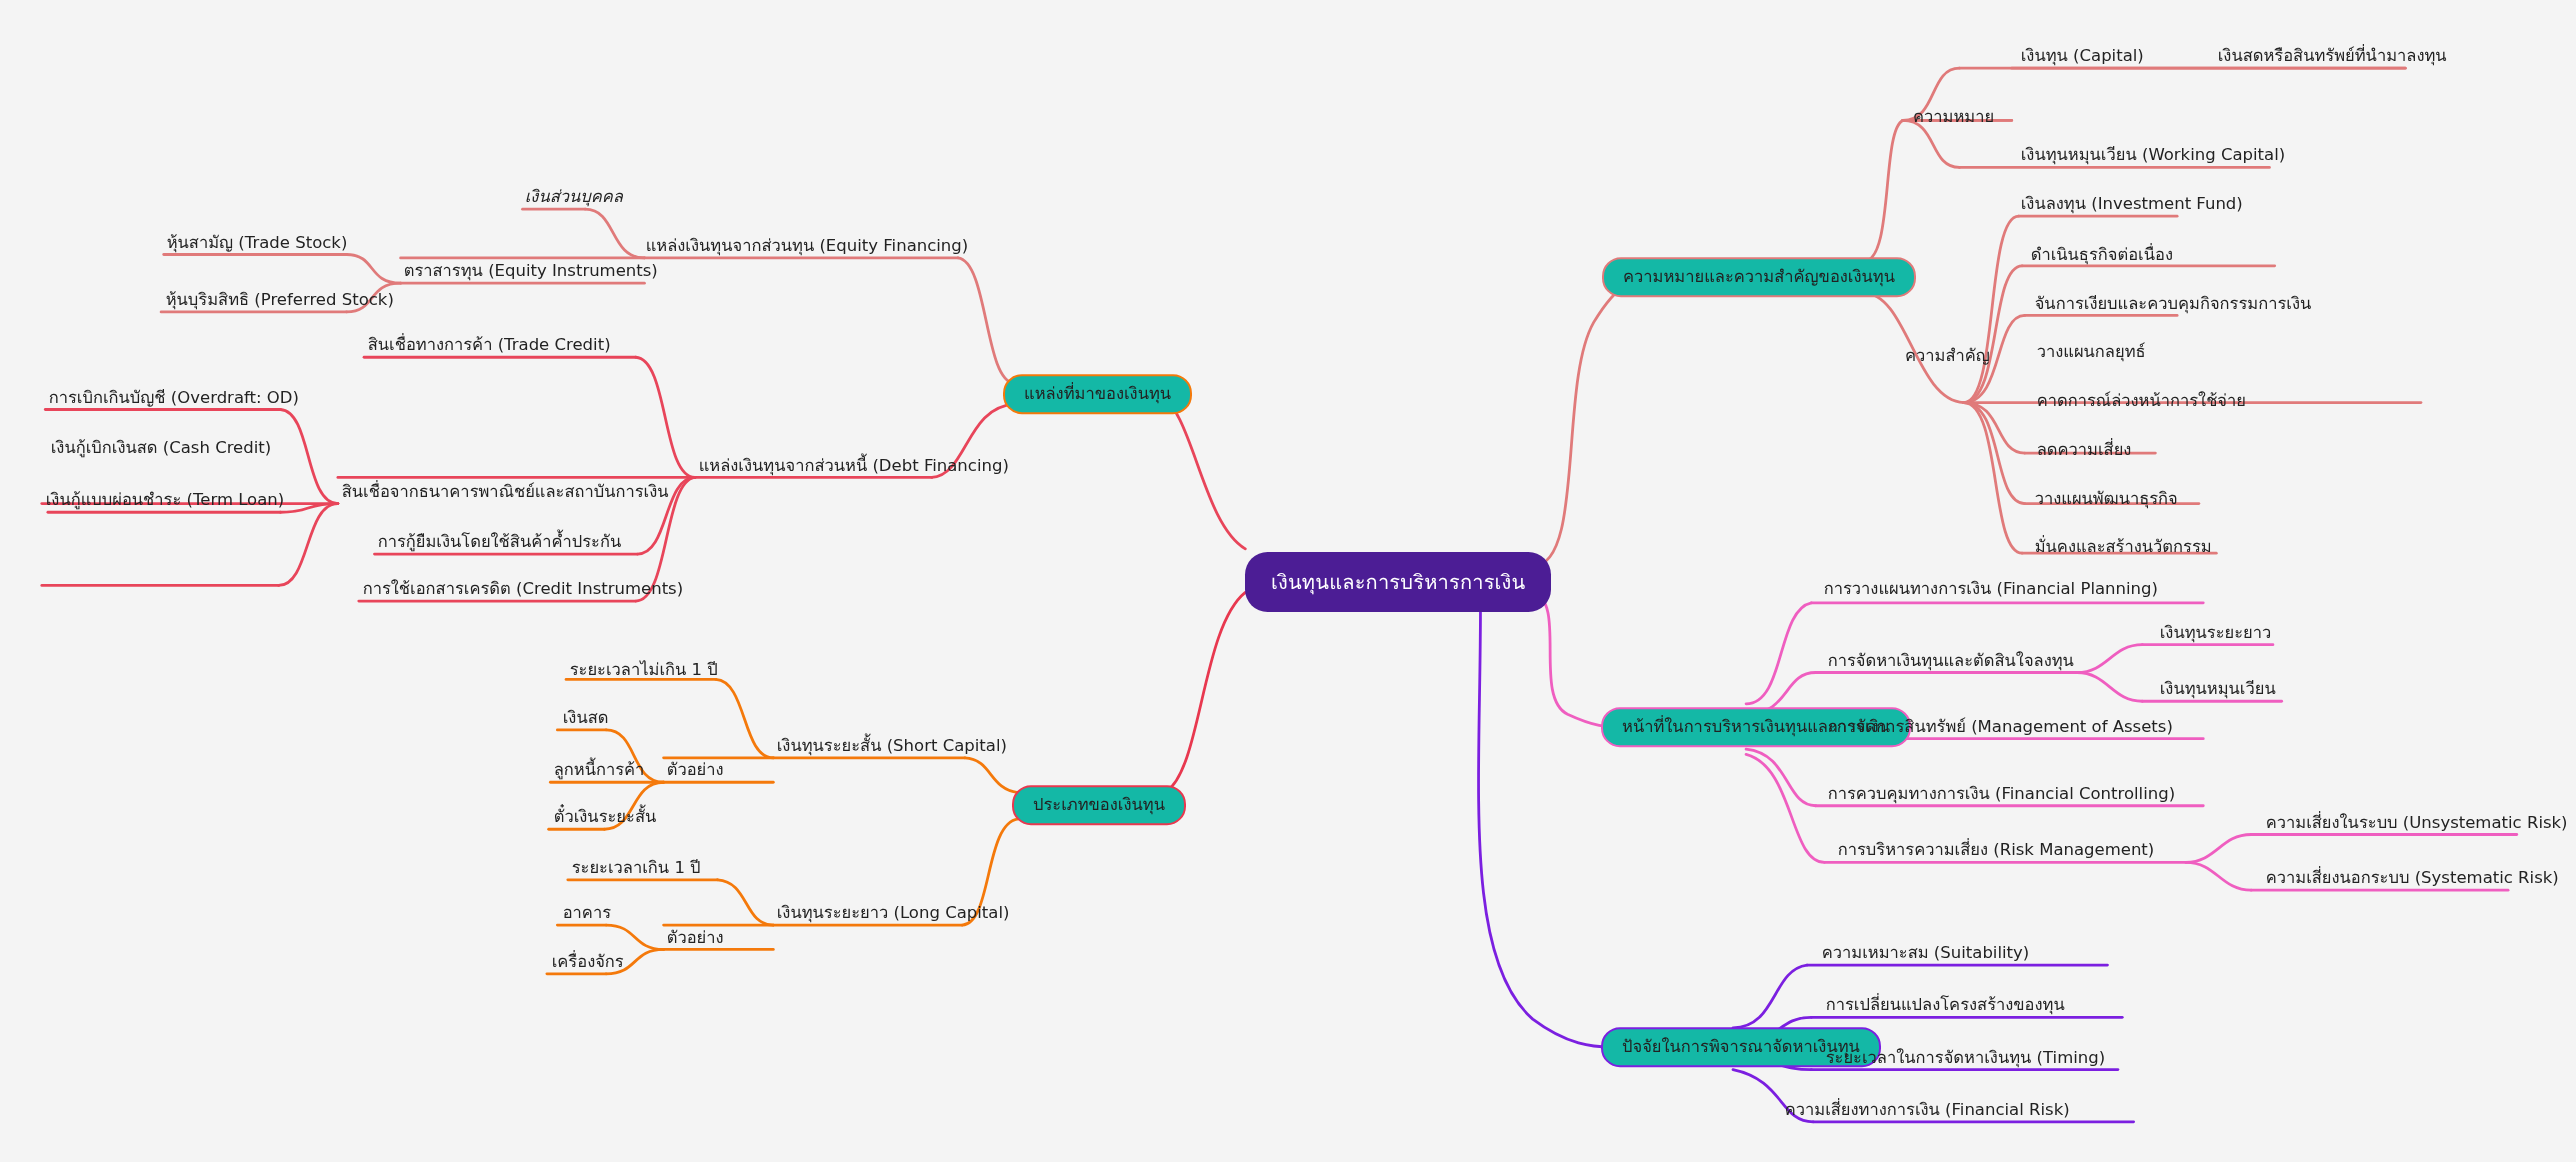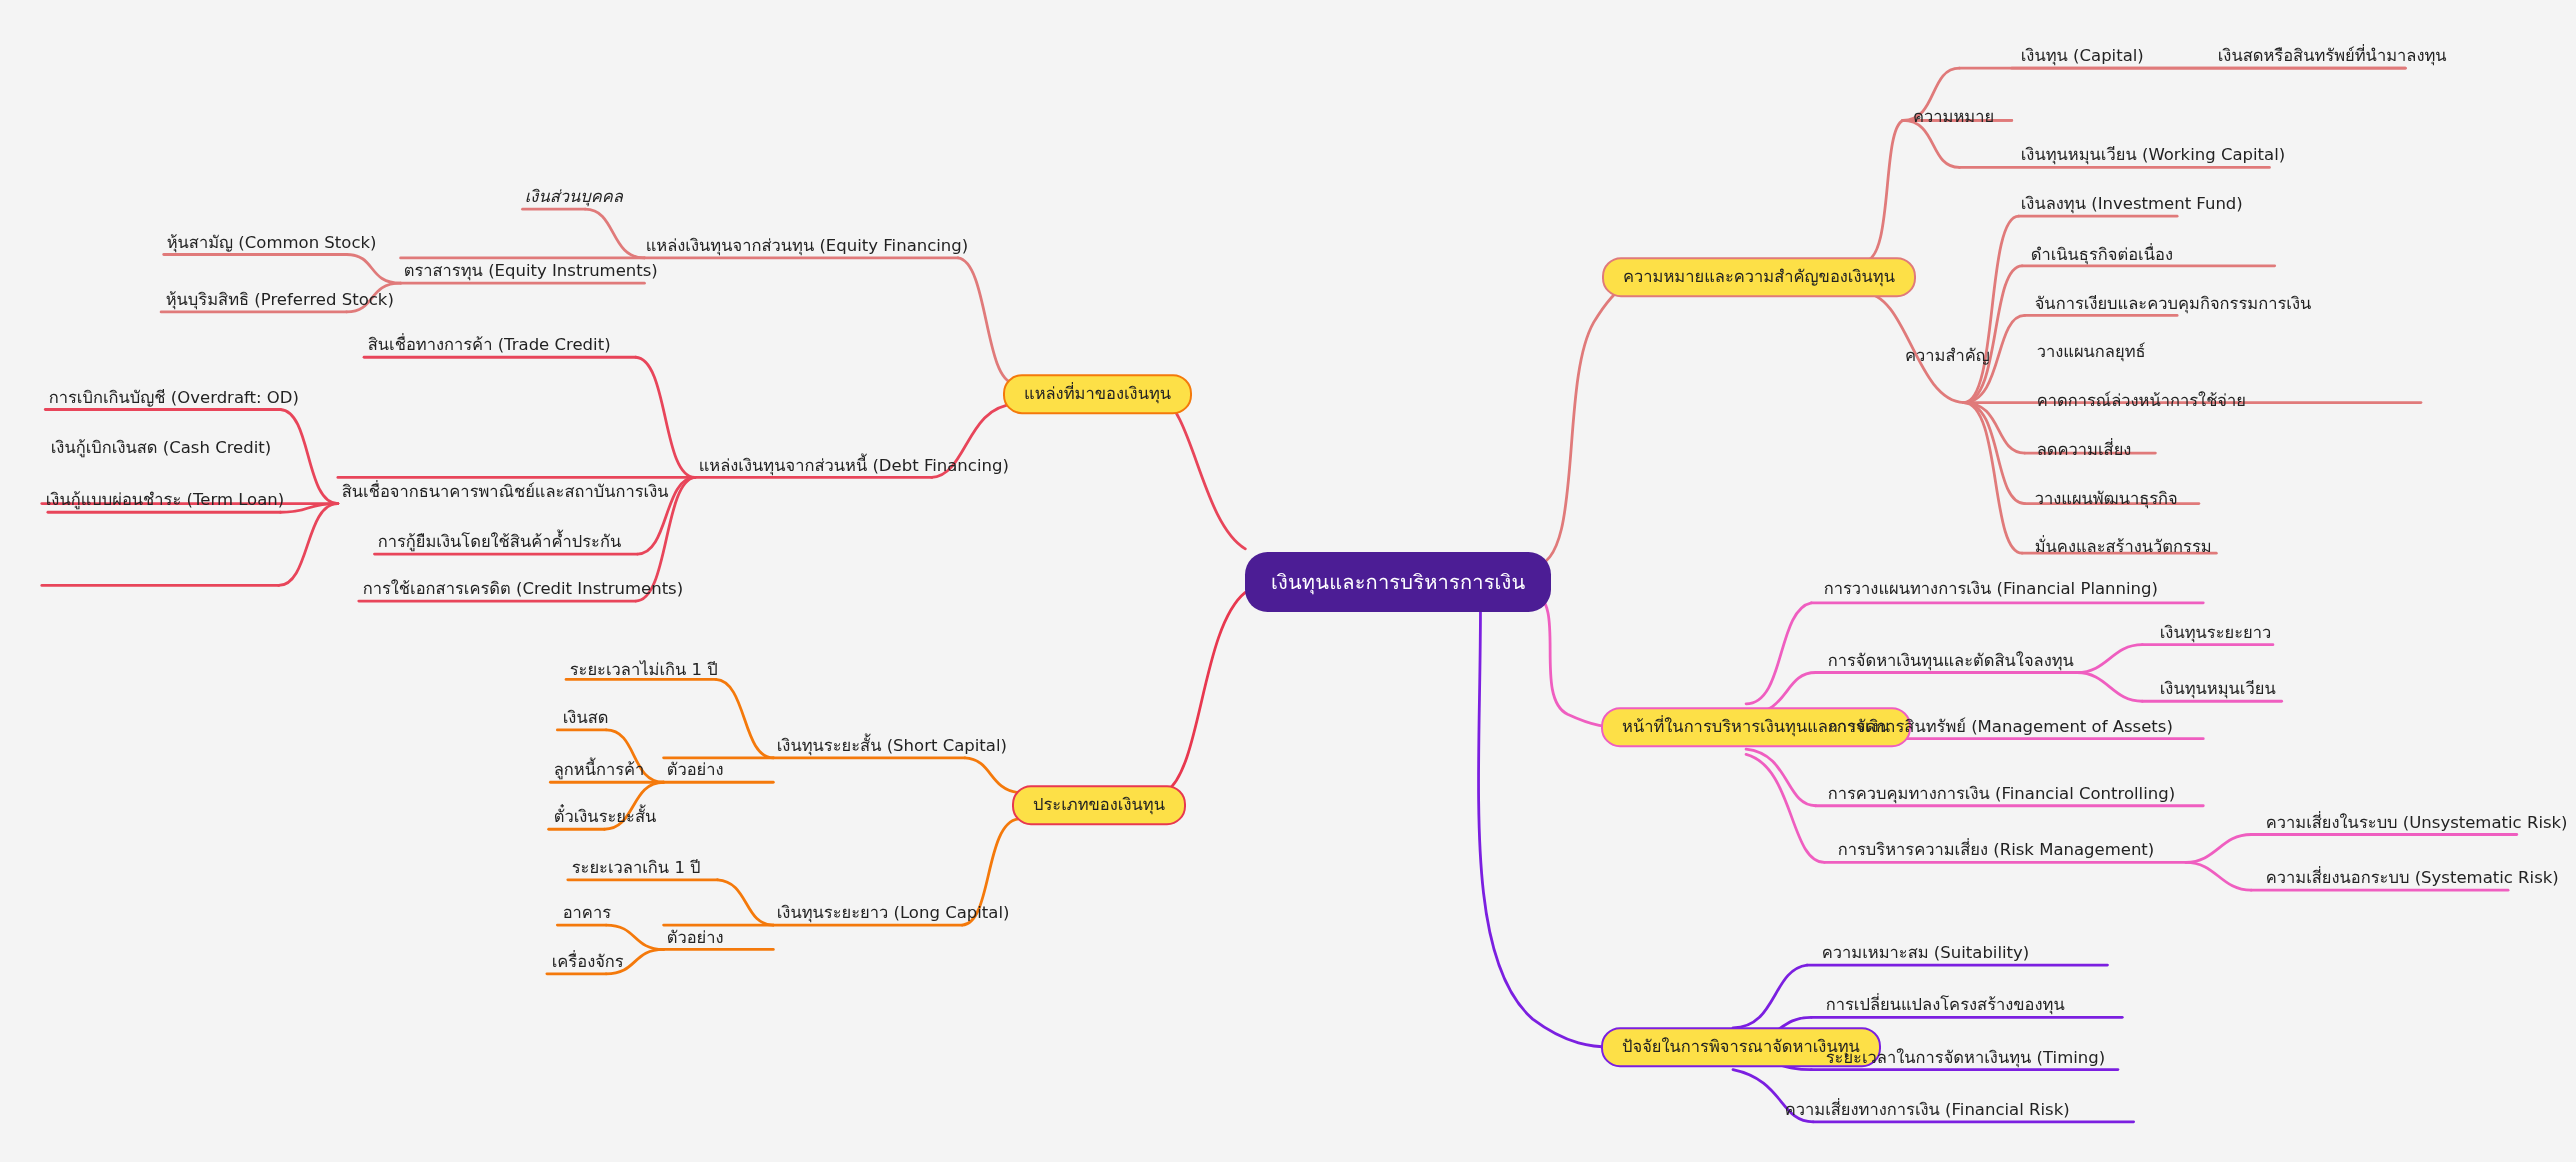--- a/index.html
+++ b/index.html
@@ -19,21 +19,21 @@
     color:#222222;
     line-height:1;
     transform:translateY(-50%);
   }
   
   .leaf{padding:0 1.7px 6.1px 1.7px;}
   
   .midlabel{font-size:16.5px;color:#222;margin-top:8px;}
   
   .boxed{
-    background:#fde047;
+    background:#14b8a6;
     border:2.6px solid #cccccc;
     border-radius:19px;
     padding:9.6px 19px;
     font-size:16.5px;
     color:#222222;
     box-sizing:border-box;
   }
   .boxed.b-salmon{border-color:#e07a7a;}
   .boxed.b-orange{border-color:#f4790b;}
   .boxed.b-crimson{border-color:#e8384f;}
@@ -242,21 +242,21 @@
   <div class="leaf node" style="left:1820px;top:956px;">ความเหมาะสม (Suitability)</div>
   <div class="leaf node" style="left:1824px;top:1008px;">การเปลี่ยนแปลงโครงสร้างของทุน</div>
   <div class="leaf node" style="left:1824px;top:1061px;">ระยะเวลาในการจัดหาเงินทุน (Timing)</div>
   <div class="leaf node" style="left:1783px;top:1113px;text-align:right;">ความเสี่ยงทางการเงิน (Financial Risk)</div>
 
   <div class="boxed b-orange node" style="left:1003px;top:394px;width:auto;">แหล่งที่มาของเงินทุน</div>
 
   <div class="leaf node" style="left:644px;top:249px;">แหล่งเงินทุนจากส่วนทุน (Equity Financing)</div>
   <div class="leaf node" style="left:523px;top:200px;font-style:italic;">เงินส่วนบุคคล</div>
   <div class="leaf node" style="left:402px;top:274px;">ตราสารทุน (Equity Instruments)</div>
-  <div class="leaf node" style="left:165px;top:246px;">หุ้นสามัญ (Common Stock)</div>
+  <div class="leaf node" style="left:165px;top:246px;">หุ้นสามัญ (Trade Stock)</div>
   <div class="leaf node" style="left:164px;top:303px;">หุ้นบุริมสิทธิ (Preferred Stock)</div>
 
   <div class="leaf node" style="left:697px;top:469px;">แหล่งเงินทุนจากส่วนหนี้ (Debt Financing)</div>
   <div class="leaf node" style="left:366px;top:348px;">สินเชื่อทางการค้า (Trade Credit)</div>
   <div class="leaf node" style="left:340px;top:495px;">สินเชื่อจากธนาคารพาณิชย์และสถาบันการเงิน</div>
   <div class="leaf node" style="left:47px;top:401px;">การเบิกเกินบัญชี (Overdraft: OD)</div>
   <div class="leaf node" style="left:49px;top:451px;">เงินกู้เบิกเงินสด (Cash Credit)</div>
   <div class="leaf node" style="left:44px;top:503px;">เงินกู้แบบผ่อนชำระ (Term Loan)</div>
   <div class="leaf node" style="left:376px;top:545px;">การกู้ยืมเงินโดยใช้สินค้าค้ำประกัน</div>
   <div class="leaf node" style="left:361px;top:592px;">การใช้เอกสารเครดิต (Credit Instruments)</div>

